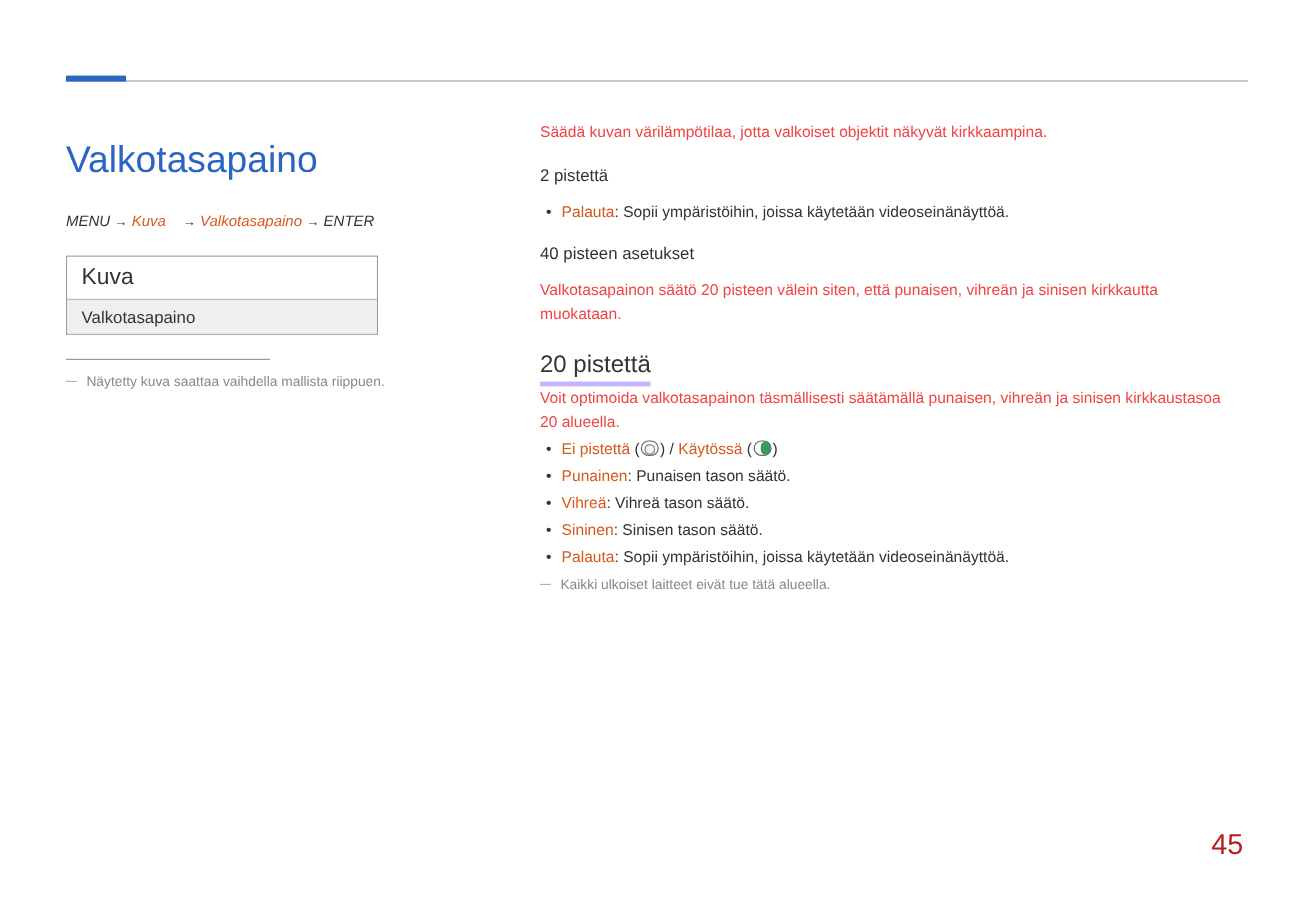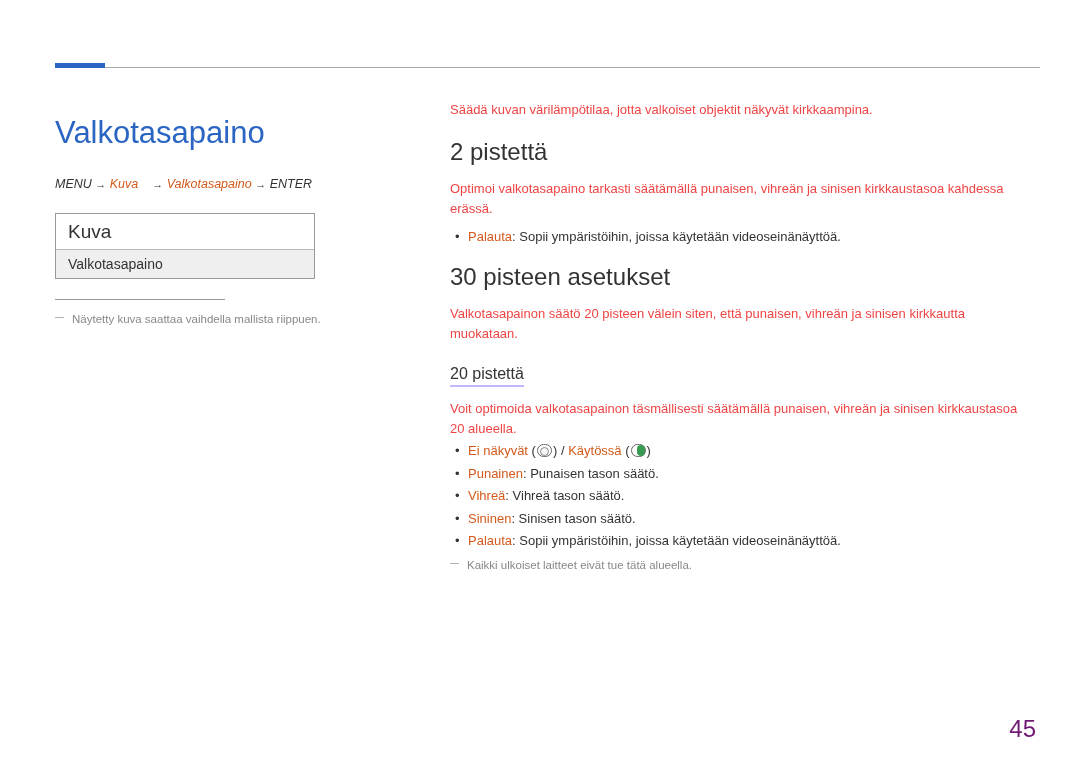--- a/index.html
+++ b/index.html
@@ -91,33 +91,32 @@
     left: 450px;
     right: 48px;
   }
   .body-text {
     font-size: 13px;
     color: #ef4444;
     line-height: 1.55;
     margin-bottom: 18px;
   }
   h2 {
-    font-size: 24px;
+    font-size: 14px;
     color: #333;
     font-weight: 400;
     margin-bottom: 13px;
   }
   h3 {
-    font-size: 16px;
+    font-size: 20px;
     color: #333;
     font-weight: 400;
     display: inline-block;
     padding-bottom: 2px;
-    border-bottom: 2px solid #c4b5fd;
-    margin-bottom: 12px;
+    border-bottom: 4px solid #c4b5fd;
     margin-top: 3px;
   }
   ul {
     list-style: none;
     margin-bottom: 16px;
   }
   ul li {
     font-size: 13px;
     color: #333;
     padding-left: 18px;
@@ -160,24 +159,24 @@
     left: 2px;
     top: 2px;
     width: 7px;
     height: 7px;
     border: 1px solid #888;
     border-radius: 50%;
     background: #f5f5f5;
   }
   .page-number {
     position: absolute;
-    bottom: 20px;
+    bottom: 44px;
     right: 44px;
     font-size: 24px;
-    color: #701a75;
+    color: #b91c1c;
     font-weight: 400;
   }
 </style>
 </head>
 <body>
 
 <div class="thin-line"></div>
 <div class="thick-accent"></div>
 
 <div class="left-col">
@@ -203,35 +202,34 @@
 
   <div class="footnote">
     <span class="footnote-mark">―</span><span>Näytetty kuva saattaa vaihdella mallista riippuen.</span>
   </div>
 </div>
 
 <div class="right-col">
   <p class="body-text">Säädä kuvan värilämpötilaa, jotta valkoiset objektit näkyvät kirkkaampina.</p>
 
   <h2>2 pistettä</h2>
-  <p class="body-text" style="margin-bottom:8px">Optimoi valkotasapaino tarkasti säätämällä punaisen, vihreän ja sinisen kirkkaustasoa kahdessa erässä.</p>
   <ul>
     <li>
       <span class="hl">Palauta</span><span>: Sopii ympäristöihin, joissa käytetään videoseinänäyttöä.</span>
     </li>
   </ul>
 
-  <h2>30 pisteen asetukset</h2>
+  <h2>40 pisteen asetukset</h2>
   <p class="body-text">Valkotasapainon säätö 20 pisteen välein siten, että punaisen, vihreän ja sinisen kirkkautta muokataan.</p>
 
   <h3>20 pistettä</h3>
   <p class="body-text" style="margin-bottom:2px">Voit optimoida valkotasapainon täsmällisesti säätämällä punaisen, vihreän ja sinisen kirkkaustasoa 20 alueella.</p>
   <ul style="margin-bottom:6px">
     <li>
-      <span class="hl">Ei näkyvät</span> (<span class="toggle-icon off"></span>)<span> / </span><span class="hl">Käytössä</span> (<span class="toggle-icon on"></span>)
+      <span class="hl">Ei pistettä</span> (<span class="toggle-icon off"></span>)<span> / </span><span class="hl">Käytössä</span> (<span class="toggle-icon on"></span>)
     </li>
     <li>
       <span class="hl">Punainen</span><span>: Punaisen tason säätö.</span>
     </li>
     <li>
       <span class="hl">Vihreä</span><span>: Vihreä tason säätö.</span>
     </li>
     <li>
       <span class="hl">Sininen</span><span>: Sinisen tason säätö.</span>
     </li>

